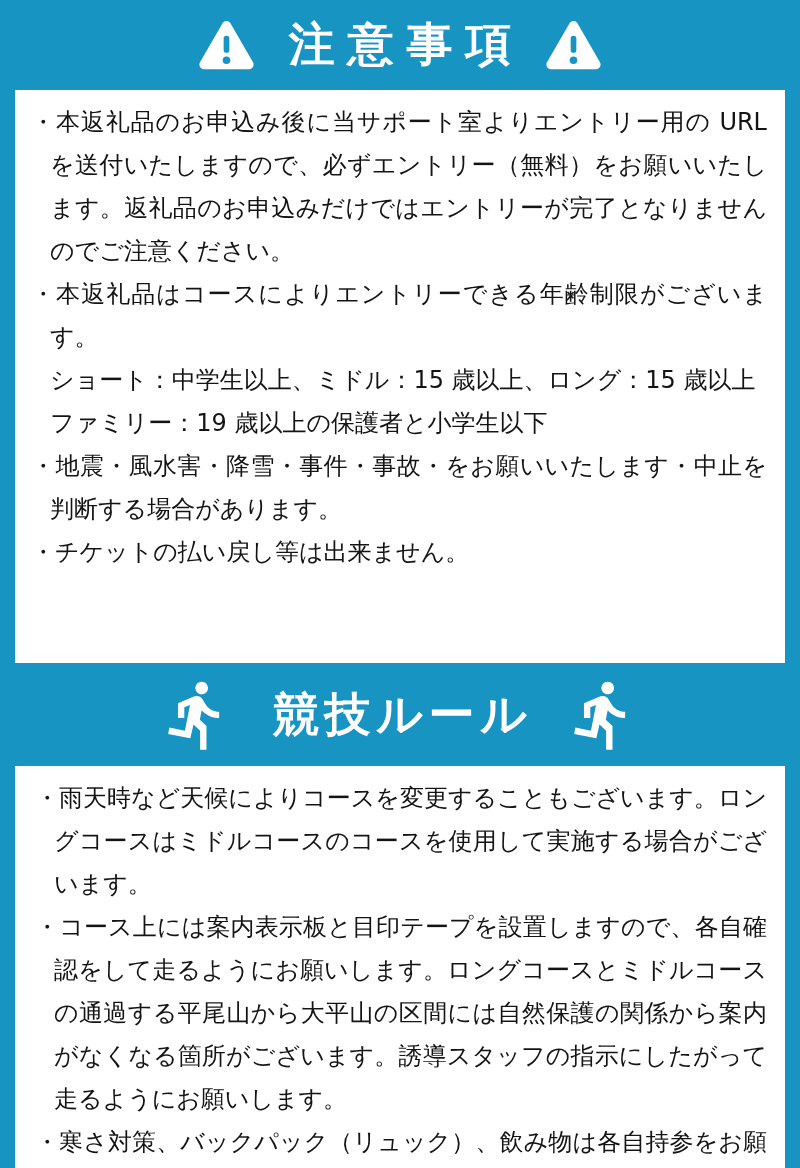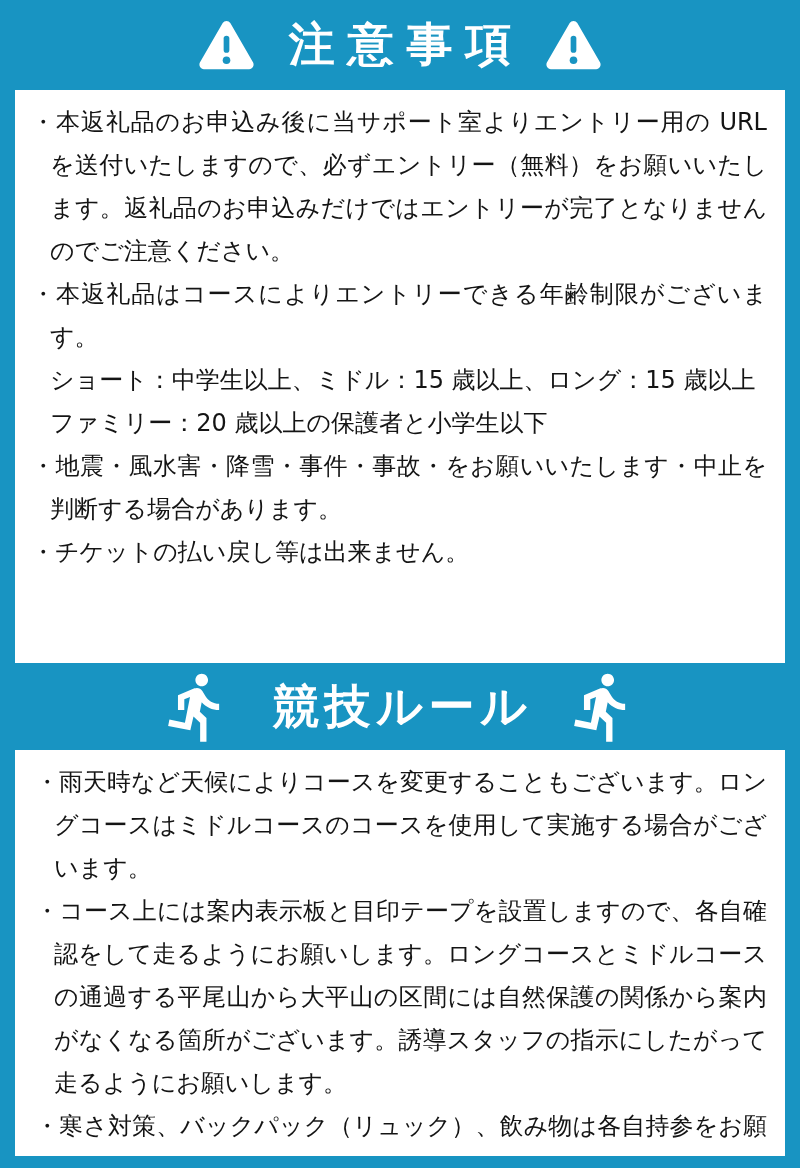--- a/index.html
+++ b/index.html
@@ -13,21 +13,21 @@
     font-family: "DejaVu Sans", "Liberation Sans", sans-serif;
     overflow: hidden;
   }
   .sec-head {
     display: flex;
     align-items: center;
     justify-content: center;
     flex: none;
   }
   .sec-head.notes-head { height: 90px; gap: 34px; }
-  .sec-head.rules-head { height: 87px; gap: 38px; }
+  .sec-head.rules-head { height: 103px; gap: 38px; }
   .sec-title {
     color: #ffffff;
     font-weight: bold;
     margin: 0;
     line-height: 1;
     white-space: nowrap;
     font-family: Liberation Serif, serif;
   }
   .notes-head .sec-title { font-size: 46px; letter-spacing: 0.28em; margin-right: -0.28em; }
   .rules-head .sec-title { font-size: 46px; letter-spacing: 0.12em; margin-right: -0.12em; }
@@ -76,21 +76,21 @@
         <circle cx="12" cy="17.2" r="1.6" fill="#1894c2"></circle>
       </svg>
     </span>
   </div>
 
   <div class="box notes-box">
     <ul class="items">
         <li class="li-bullet">・本返礼品のお申込み後に当サポート室よりエントリー用の URL を送付いたしますので、必ずエントリー（無料）をお願いいたします。返礼品のお申込みだけではエントリーが完了となりませんのでご注意ください。</li>
         <li class="li-bullet">・本返礼品はコースによりエントリーできる年齢制限がございます。</li>
         <li class="li-indent">ショート：中学生以上、ミドル：15 歳以上、ロング：15 歳以上</li>
-        <li class="li-indent">ファミリー：20 歳以上の保護者と小学生以下</li>
+        <li class="li-indent">ファミリー：19 歳以上の保護者と小学生以下</li>
         <li class="li-bullet">・地震・風水害・降雪・事件・事故・をお願いいたします・中止を判断する場合があります。</li>
         <li class="li-bullet">・チケットの払い戻し等は出来ません。</li>
       </ul>
   </div>
 
   <div class="sec-head rules-head">
     <span>
       <svg class="runner-icon" viewBox="0 0 24 24" aria-hidden="true">
         <path fill="#ffffff" d="M13.49 5.48c1.1 0 2-.9 2-2s-.9-2-2-2-2 .9-2 2 .9 2 2 2zm-3.6 13.9l1-4.4 2.1 2v6h2v-7.5l-2.1-2 .6-3c1.3 1.5 3.3 2.5 5.5 2.5v-2c-1.9 0-3.5-1-4.3-2.4l-1-1.6c-.4-.6-1-1-1.7-1-.3 0-.5.1-.8.1l-5.2 2.2v4.7h2v-3.4l1.8-.7-1.6 8.1-4.9-1-.4 2 7 1.4z"></path>
       </svg>

